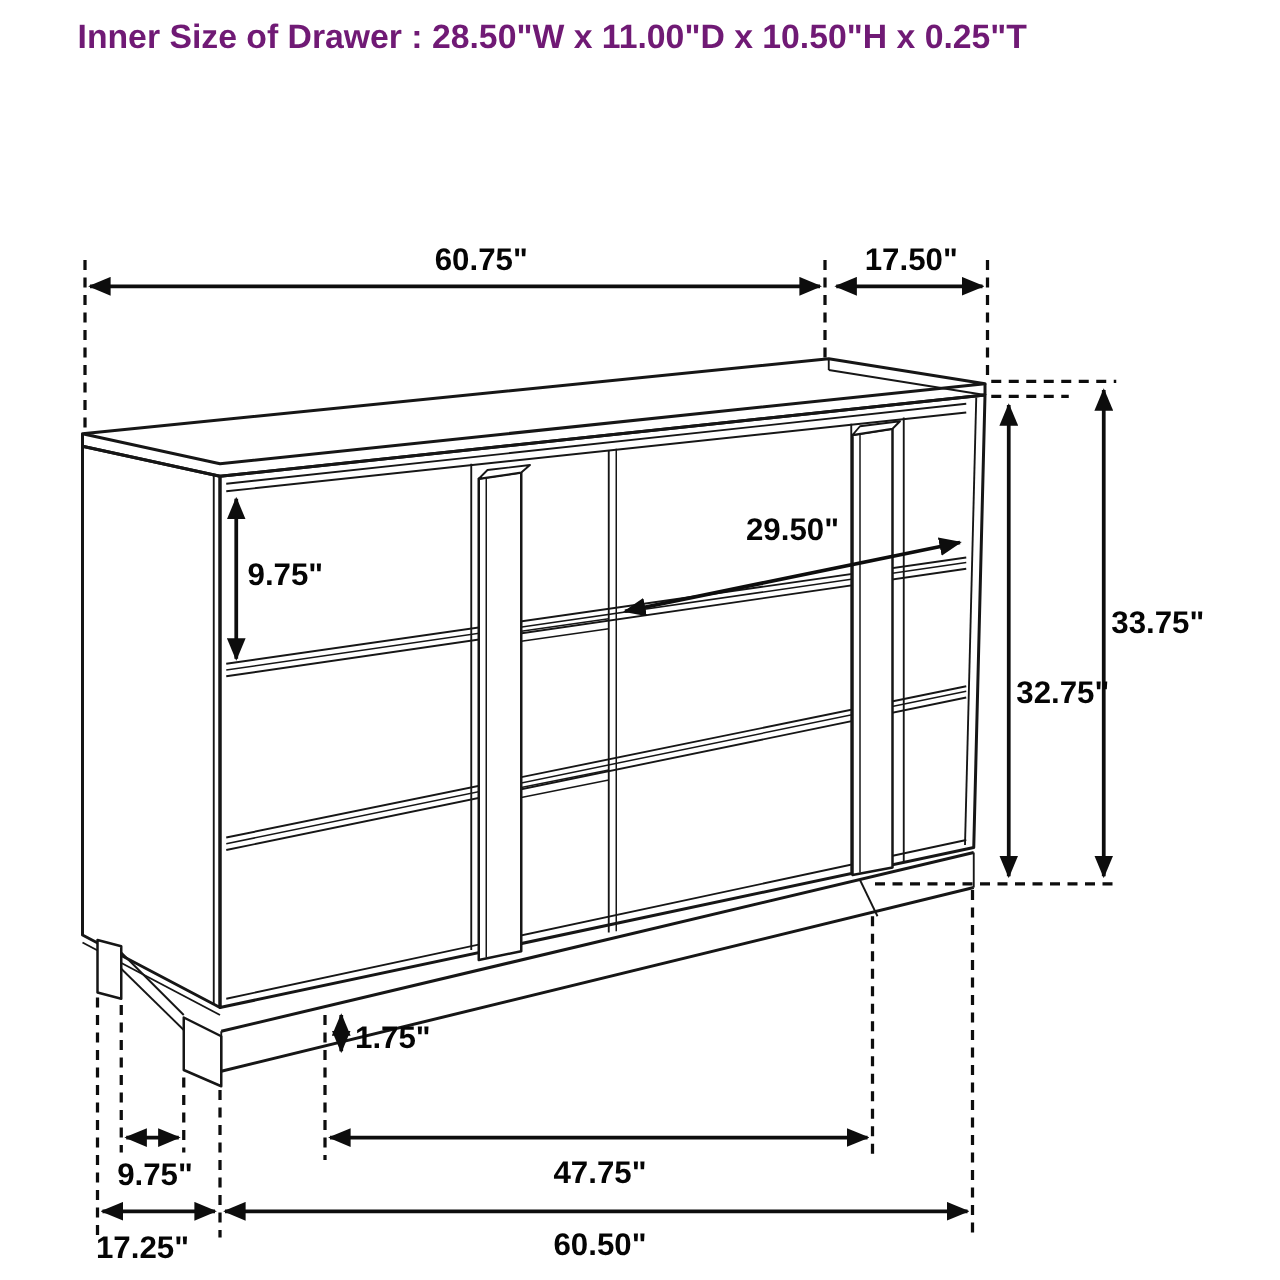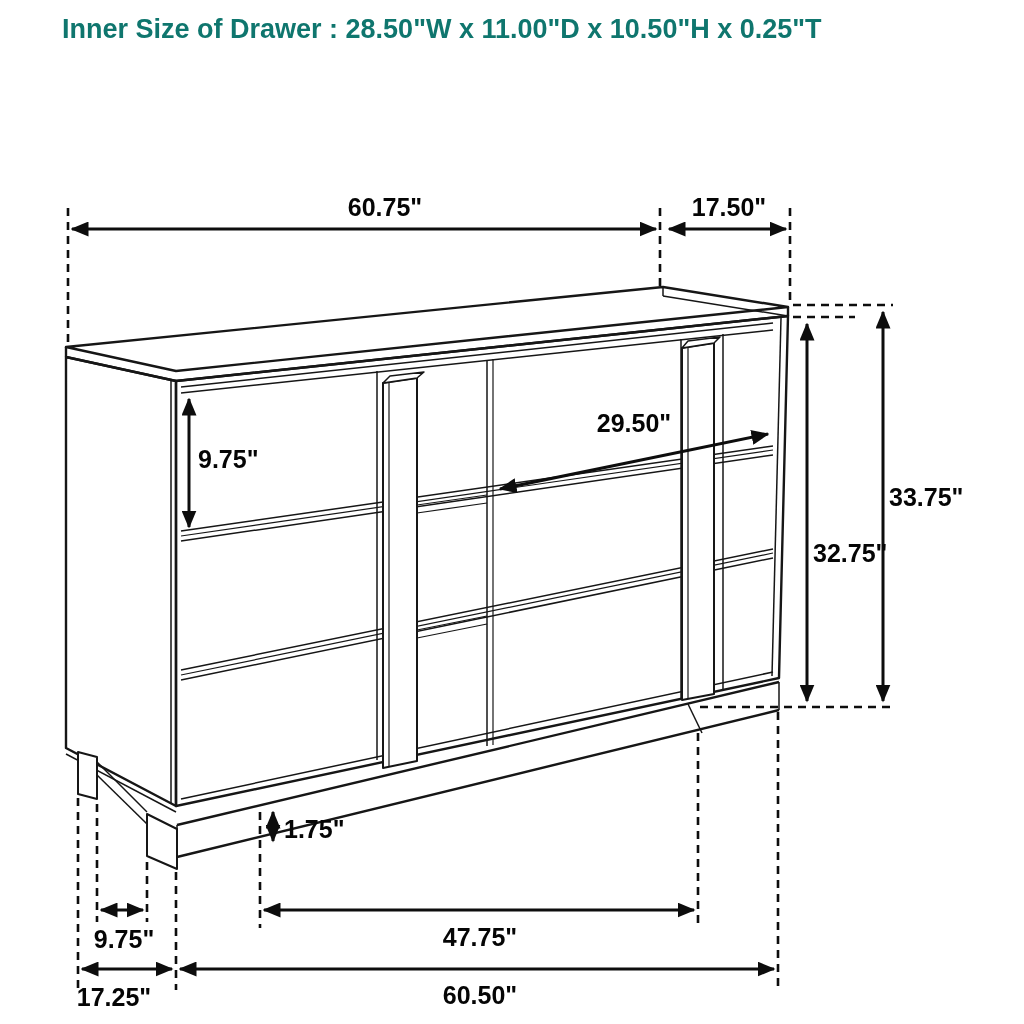--- a/index.html
+++ b/index.html
@@ -1,18 +1,18 @@
 <!DOCTYPE html>
 <html><head>
 <meta charset="utf-8">
 <style>
   html,body{margin:0;padding:0;background:#ffffff;}
   .page{position:relative;width:1024px;height:1024px;background:#fff;overflow:hidden;
         font-family:"Liberation Sans","DejaVu Sans",sans-serif;}
-  .title{position:absolute;left:62px;top:14px;font-size:27px;font-weight:bold;color:#0f766e;
+  .title{position:absolute;left:62px;top:14px;font-size:27px;font-weight:bold;color:#701a75;
          letter-spacing:0px;white-space:nowrap;}
   svg{position:absolute;left:0;top:0;}
   .s2{fill:none;stroke:#161616;stroke-width:2.4;stroke-linejoin:round;}
   .s1{fill:none;stroke:#161616;stroke-width:1.5;stroke-linejoin:round;}
   .s0{fill:none;stroke:#161616;stroke-width:1.2;}
   .wfill{fill:#ffffff;stroke:#161616;stroke-width:2;stroke-linejoin:round;}
   .wfill2{fill:#ffffff;stroke:#161616;stroke-width:1.5;stroke-linejoin:round;}
   .dash{fill:none;stroke:#0d0d0d;stroke-width:2.6;stroke-dasharray:8 6;}
   .dim{fill:none;stroke:#0d0d0d;stroke-width:3;}
   .dimlabel{font-family:"Liberation Sans","DejaVu Sans",sans-serif;font-size:25px;

